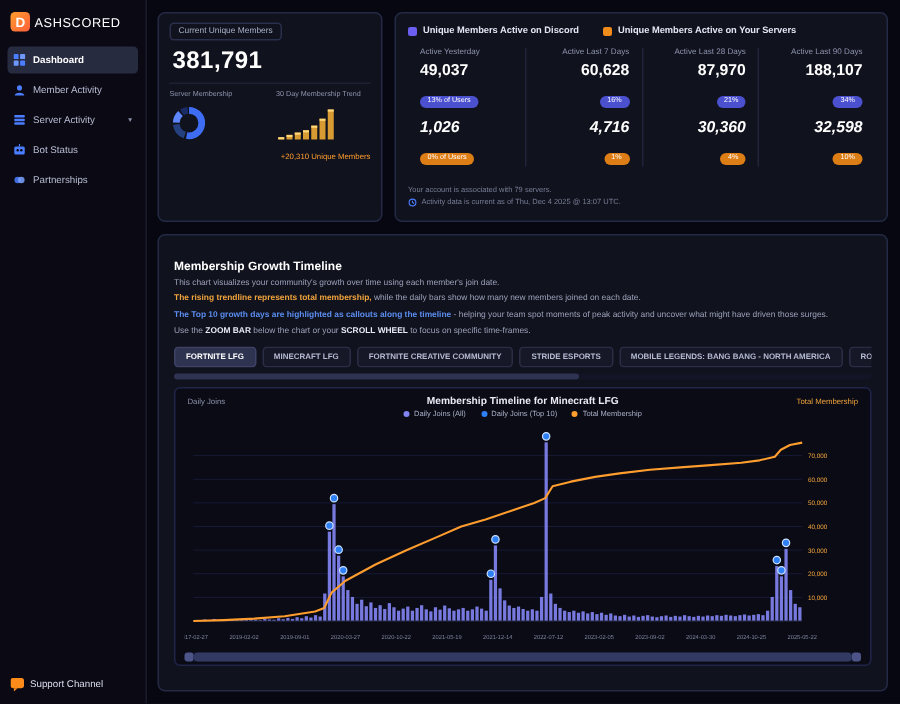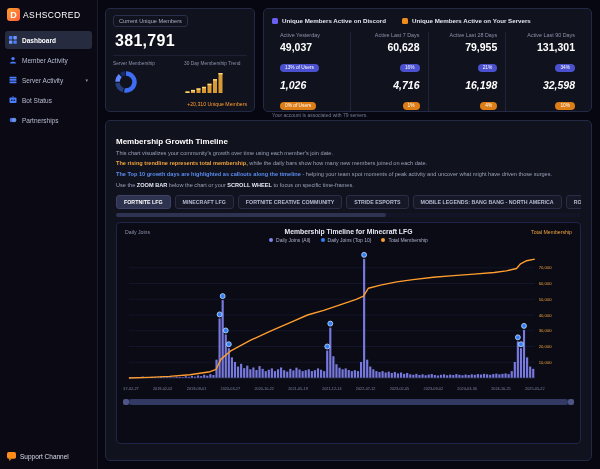--- a/index.html
+++ b/index.html
@@ -21,21 +21,21 @@
   .nav-item.active{background:#272b40;color:#fff;font-weight:bold;}
   .nav-icon{width:8px;height:8px;flex:none;display:flex;align-items:center;justify-content:center;}
   .nav-icon svg{width:8px;height:8px;display:block;}
   .chevron{margin-left:auto;font-size:5px;color:#8d93ad;}
   .support{position:absolute;left:0;bottom:8px;width:100%;display:flex;align-items:center;gap:4px;
     padding:0 7px;font-size:6.5px;color:#d8dced;cursor:pointer;box-sizing:border-box;}
   .support svg{width:9px;height:9px;flex:none;}
   
   .main{position:absolute;left:97px;top:0;right:0;bottom:0;padding:8px;display:flex;flex-direction:column;gap:8px;box-sizing:border-box;}
   .card{background:#10121d;border:1px solid #242a45;border-radius:5px;box-sizing:border-box;}
-  .top-row{display:flex;gap:8px;height:104px;flex:none;}
+  .top-row{display:flex;gap:8px;height:140px;flex:none;}
   
   .card-members{width:150px;flex:none;padding:6px 7px;display:flex;flex-direction:column;}
   .cm-header{align-self:flex-start;border:1px solid #2a2f4c;border-radius:3px;padding:2px 5px;font-size:5.6px;color:#aab0c8;}
   .cm-value{font-size:16px;font-weight:bold;color:#ffffff;margin:5px 2px 4px 2px;letter-spacing:.3px;}
   .cm-row{display:flex;gap:8px;border-top:1px solid #1e2136;padding-top:5px;margin-top:1px;}
   .cm-mini{flex:1;}
   .cm-mini-label{font-size:4.8px;color:#8d93ad;margin-bottom:3px;}
   .cm-delta{font-size:5.2px;color:#ff9d2e;text-align:right;margin-top:2px;}
   
   .card-activity{flex:1;padding:8px 8px;display:flex;flex-direction:column;}
@@ -219,28 +219,28 @@
           </div>
           <div class="col">
             <div class="col-h">Active Last 7 Days</div>
             <div class="val">60,628</div>
             <span class="badge purple">16%</span>
             <div class="val second">4,716</div>
             <span class="badge orange">1%</span>
           </div>
           <div class="col">
             <div class="col-h">Active Last 28 Days</div>
-            <div class="val">79,955</div>
+            <div class="val">87,970</div>
             <span class="badge purple">21%</span>
-            <div class="val second">16,198</div>
+            <div class="val second">30,360</div>
             <span class="badge orange">4%</span>
           </div>
           <div class="col">
             <div class="col-h">Active Last 90 Days</div>
-            <div class="val">131,301</div>
+            <div class="val">188,107</div>
             <span class="badge purple">34%</span>
             <div class="val second">32,598</div>
             <span class="badge orange">10%</span>
           </div>
         </div>
         <div class="act-footer">
           <div>Your account is associated with 79 servers.</div>
           <div class="foot2">
             <svg viewBox="0 0 8 8">
                 <circle cx="4" cy="4" r="3" stroke="#4a7dff" stroke-width="1" fill="none"></circle>

